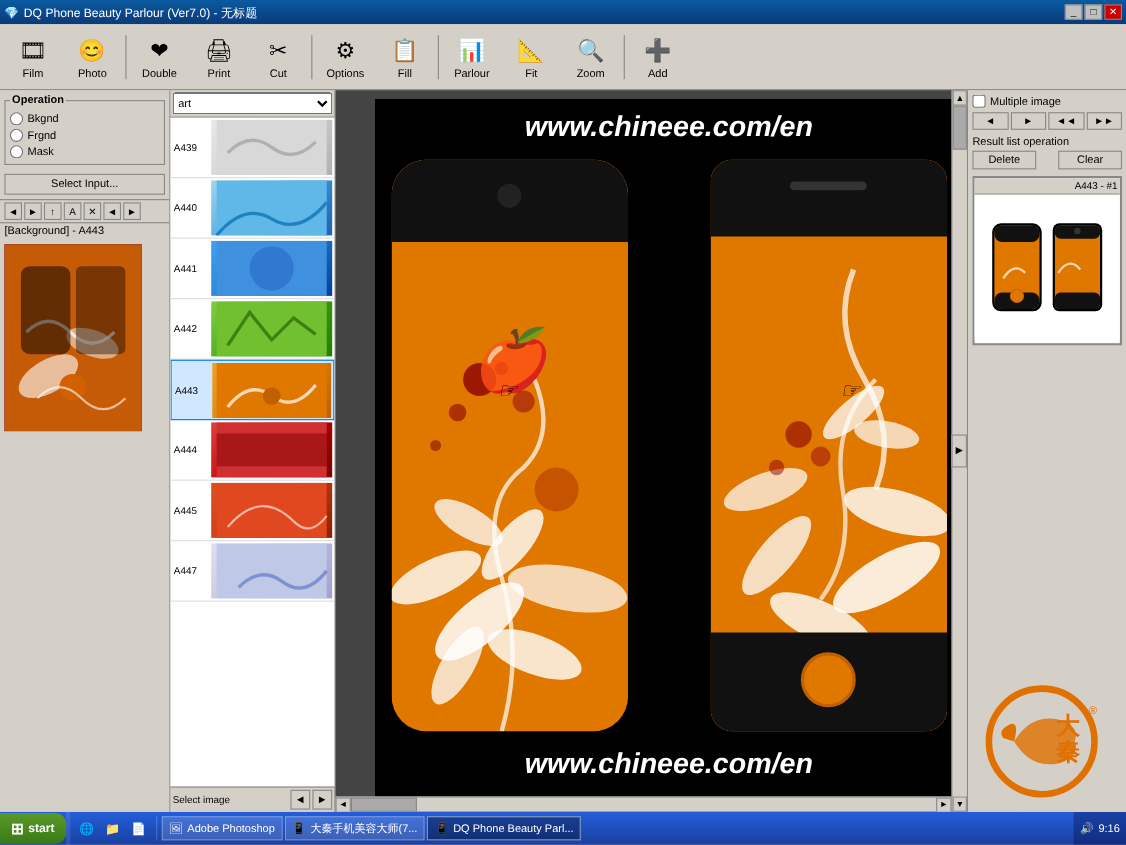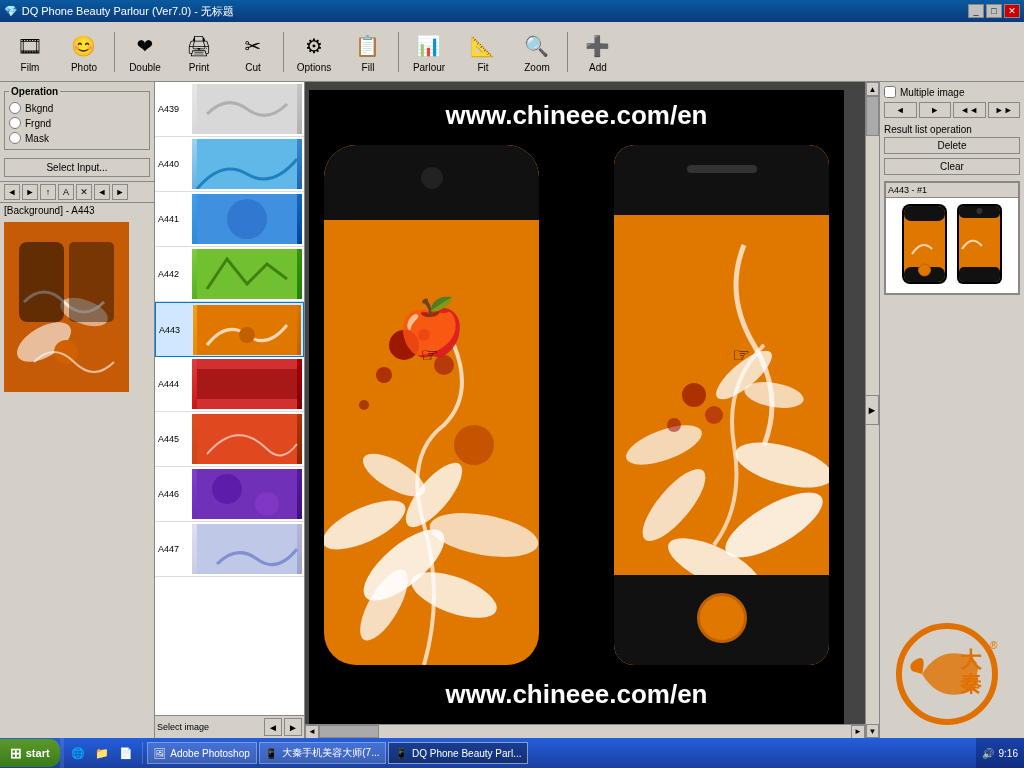--- a/index.html
+++ b/index.html
@@ -169,26 +169,27 @@
     
     #canvas-area {
       flex: 1;
       background: #444;
       position: relative;
       overflow: hidden;
     }
 
     #canvas-image {
       position: absolute;
-      top: 0; left: 4px;
+      top: 0; left: 16px;
       width: 100%;
       height: 100%;
       display: flex;
       align-items: center;
-      justify-content: flex-start;
+      justify-content: center;
+      font-style: italic;
     }
 
     .watermark-top {
       position: absolute;
       top: 15px;
       left: 0; right: 0;
       text-align: center;
       font-size: 28px;
       font-weight: bold;
       color: white;
@@ -228,32 +229,33 @@
 
     #nav-row {
       display: flex;
       gap: 2px;
       margin-bottom: 6px;
     }
     .nav-btn { flex: 1; height: 16px; background: #d4d0c8; border: 1px solid #888; cursor: pointer; font-size: 9px; display: flex; align-items: center; justify-content: center; }
 
     #result-list-label { font-size: 10px; margin-bottom: 2px; }
 
-    #action-row { display: flex; gap: 4px; margin-bottom: 6px; flex-direction: column; }
+    #action-row { display: flex; gap: 20px; margin-bottom: 6px; }
     .action-btn {
       flex: 1; padding: 2px; background: #d4d0c8; border: 1px solid #888;
       cursor: pointer; font-size: 10px; text-align: center;
     }
 
     #result-preview {
       border: 2px solid #888;
       background: white;
-      height: 114px;
+      height: 154px;
       position: relative;
       margin-bottom: 4px;
+      text-align: right;
     }
 
     #brand-logo {
       margin-top: auto;
       display: flex;
       align-items: center;
       justify-content: center;
       height: 120px;
     }
 
@@ -452,20 +454,25 @@
         <path d="M20 80 Q40 60 60 80 Q80 100 100 80" stroke="white" stroke-width="3" fill="none" opacity="0.7"></path>
         <path d="M30 140 Q50 120 70 140 Q90 160 110 140" stroke="white" stroke-width="2" fill="none" opacity="0.6"></path>
 
         <rect x="15" y="20" width="45" height="80" rx="8" fill="#000" opacity="0.5"></rect>
         <rect x="65" y="20" width="45" height="80" rx="5" fill="#000" opacity="0.4"></rect>
       </svg>
     </div>
   </div>
 
   <div id="list-panel">
+    <div id="list-header">
+      <select style="flex:1; height:20px; font-size:10px;">
+        <option>art</option>
+      </select>
+    </div>
 
     <div id="thumbnail-list">
       <div class="thumb-item">
         <span class="thumb-label">A439</span>
         <div class="thumb-img thumb-439">
           <svg width="100%" height="100%" viewBox="0 0 100 50">
               <rect width="100" height="50" fill="#d8d8d8"></rect>
               <path d="M10 30 Q30 10 50 25 Q70 40 90 20" stroke="#b0b0b0" stroke-width="3" fill="none"></path>
             </svg>
         </div>
@@ -519,30 +526,20 @@
       <div class="thumb-item">
         <span class="thumb-label">A445</span>
         <div class="thumb-img thumb-445">
           <svg width="100%" height="100%" viewBox="0 0 100 50">
               <rect width="100" height="50" fill="#e04820"></rect>
               <path d="M10 40 Q40 5 70 35 Q85 50 100 30" stroke="white" stroke-width="2" fill="none" opacity="0.6"></path>
             </svg>
         </div>
       </div>
       <div class="thumb-item">
-        <span class="thumb-label">A446</span>
-        <div class="thumb-img thumb-446">
-          <svg width="100%" height="100%" viewBox="0 0 100 50">
-              <rect width="100" height="50" fill="#7030b8"></rect>
-              <circle cx="30" cy="20" r="15" fill="#5010a0" opacity="0.6"></circle>
-              <circle cx="70" cy="35" r="12" fill="#9040d0" opacity="0.5"></circle>
-            </svg>
-        </div>
-      </div>
-      <div class="thumb-item">
         <span class="thumb-label">A447</span>
         <div class="thumb-img thumb-447">
           <svg width="100%" height="100%" viewBox="0 0 100 50">
               <rect width="100" height="50" fill="#c0c8e8"></rect>
               <path d="M20 40 Q40 20 60 35 Q80 50 100 25" stroke="#8090d0" stroke-width="3" fill="none"></path>
             </svg>
         </div>
       </div>
     </div>
 

